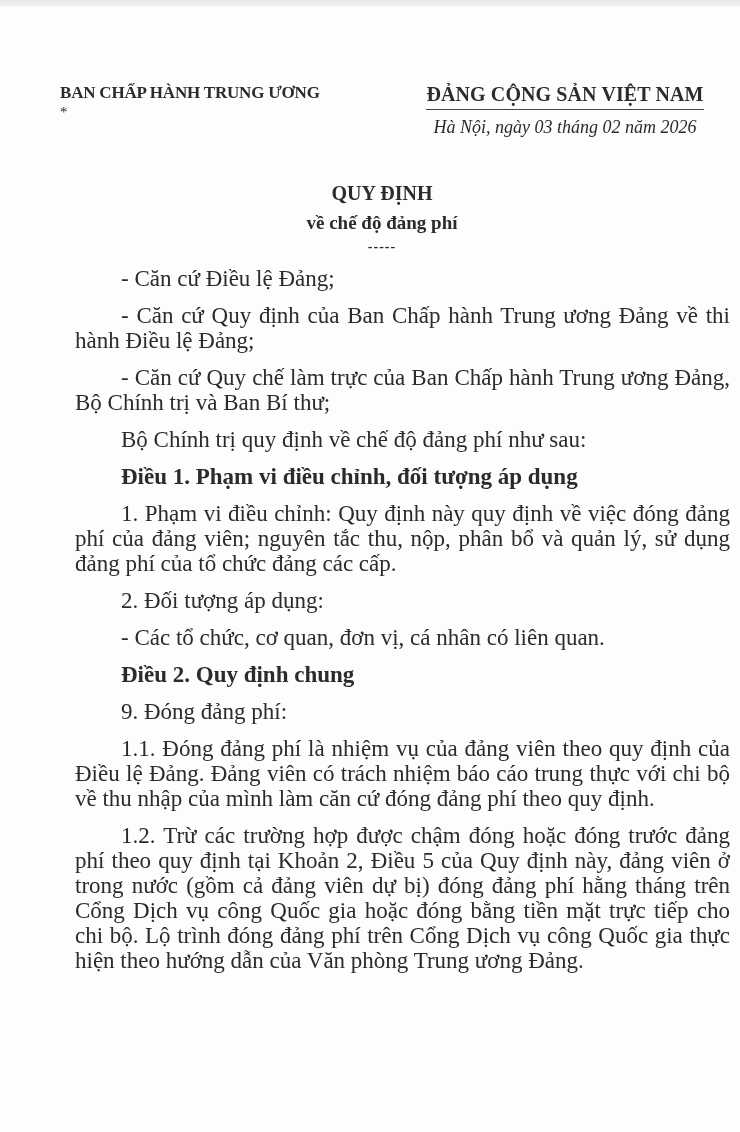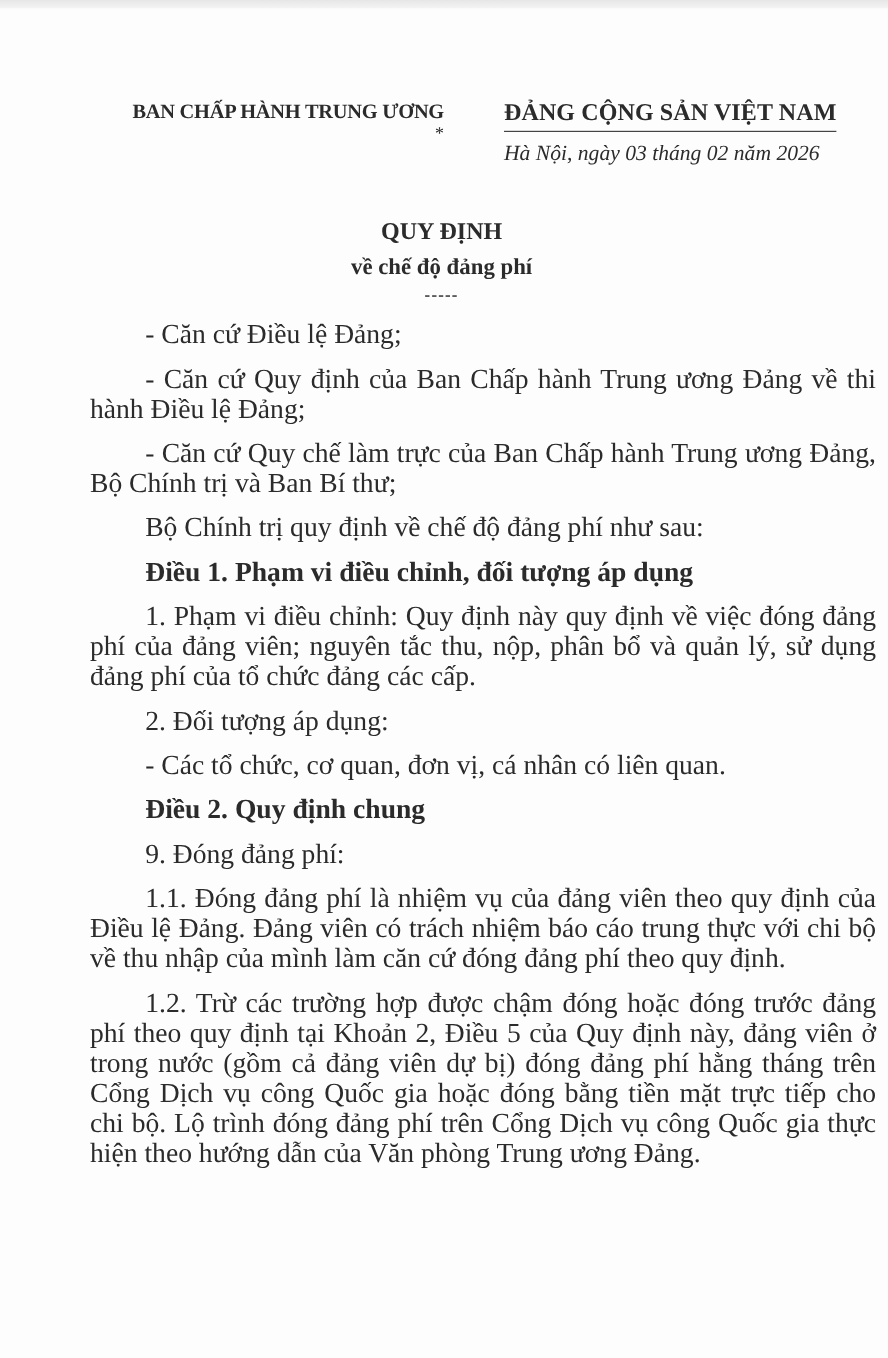--- a/index.html
+++ b/index.html
@@ -9,34 +9,34 @@
     font-family: "Liberation Serif", "DejaVu Serif", serif;
     color: #2b2b2b;
     position: relative;
   }
   .topbar {
     position: absolute; left: 0; top: 0; width: 740px; height: 7px;
     background: linear-gradient(#e6e6e6, #f4f4f4);
   }
   .page { position: absolute; left: 0; top: 0; width: 740px; height: 1132px; }
   .hdr-left {
-    position: absolute; left: 60px; top: 82px; width: 310px; text-align: right;
+    position: absolute; left: 60px; top: 82px; width: 310px; text-align: left;
   }
   .hdr-left .org { font-weight: bold; font-size: 17px; letter-spacing: -0.2px; line-height: 22px; }
   .hdr-left .star { font-size: 15px; line-height: 12px; margin-top: 2px; }
   .hdr-left .num { font-size: 17px; line-height: 22px; margin-top: 6px; }
   .hdr-right {
-    position: absolute; left: 420px; top: 80px; width: 290px; text-align: left;
+    position: absolute; left: 420px; top: 80px; width: 290px; text-align: center;
   }
   .hdr-right .party {
     font-weight: bold; font-size: 20px; line-height: 28px; display: inline-block;
     border-bottom: 1.5px solid #444; padding-bottom: 1px; letter-spacing: 0.1px;
   }
   .hdr-right .date { font-style: italic; font-size: 18px; line-height: 24px; margin-top: 5px; }
-  .title-block { position: absolute; left: 198px; top: 180px; width: 340px; text-align: center; }
+  .title-block { position: absolute; left: 212px; top: 180px; width: 340px; text-align: center; }
   .title-block .t1 { font-weight: bold; font-size: 20px; line-height: 26px; }
   .title-block .t2 { font-weight: bold; font-size: 19px; line-height: 26px; margin-top: 4px; text-align: center; }
   .title-block .t3 { font-size: 14px; line-height: 14px; margin-top: 4px; letter-spacing: 1px; font-weight: bold; }
   .body-text {
     position: absolute; left: 75px; top: 266px; width: 655px;
     font-size: 23px; line-height: 25px; text-align: justify;
   }
   .body-text p { margin: 0 0 12px 0; text-indent: 46px; }
   .body-text p.heading { font-weight: bold; }
 </style>

